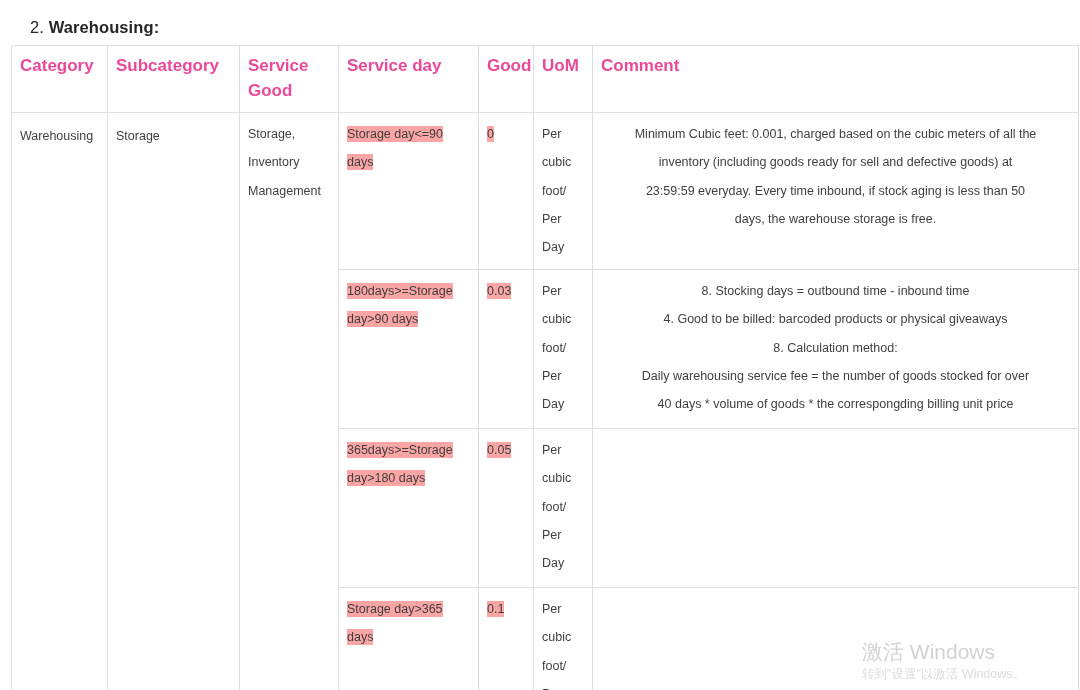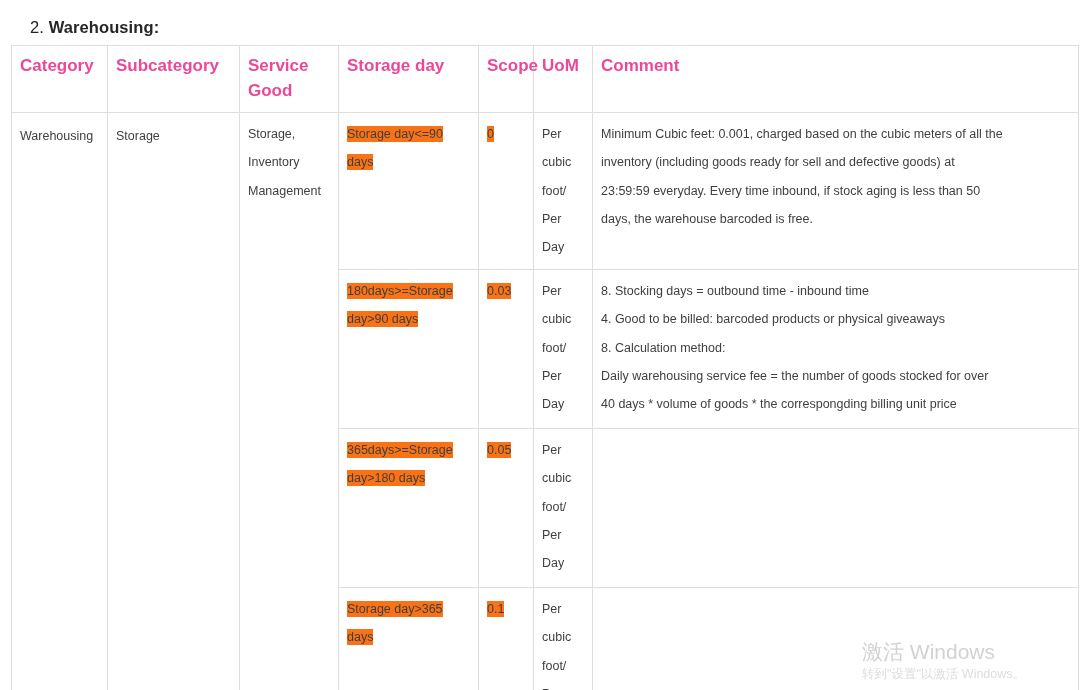--- a/index.html
+++ b/index.html
@@ -91,30 +91,31 @@
     padding-top: 7px;
   }
 
   .row-r1 td { height: 142px; }
   .row-r2 td { height: 144px; }
   .row-r3 td { height: 144px; }
   .row-r4 td { height: 140px; }
 
   
   .hl {
-    background: #f97316;
+    background: #fca5a5;
     box-decoration-break: clone;
     -webkit-box-decoration-break: clone;
     padding: 1px 0 1px 0;
   }
 
   .uom-stack span { display: block; }
 
   .comment-block p {
     margin: 0;
+    text-align: center;
   }
 
   
   .activation-watermark {
     position: absolute;
     right: -6px;
     bottom: 8px;
     width: 230px;
     text-align: center;
     color: #d2d2d2;
@@ -157,22 +158,22 @@
       <col class="c-storageday">
       <col class="c-rate">
       <col class="c-uom">
       <col class="c-comment">
     </colgroup>
     <thead>
       <tr>
         <th>Category</th>
         <th>Subcategory</th>
         <th>Service Good</th>
-        <th>Storage day</th>
-        <th>Scope</th>
+        <th>Service day</th>
+        <th>Good</th>
         <th>UoM</th>
         <th>Comment</th>
       </tr>
     </thead>
     <tbody>
       <tr class="row-r1">
         <td class="cell-category" rowspan="4">Warehousing</td>
         <td class="cell-subcategory" rowspan="4">Storage</td>
         <td class="cell-scope" rowspan="4">Storage, Inventory Management</td>
         <td><span class="hl">Storage day&lt;=90 days</span></td>
@@ -181,21 +182,21 @@
           <span>Per</span>
           <span>cubic</span>
           <span>foot/</span>
           <span>Per</span>
           <span>Day</span>
         </td>
         <td class="comment-block">
           <p>Minimum Cubic feet: 0.001, charged based on the cubic meters of all the</p>
           <p>inventory (including goods ready for sell and defective goods) at</p>
           <p>23:59:59 everyday. Every time inbound, if stock aging is less than 50</p>
-          <p>days, the warehouse barcoded is free.</p>
+          <p>days, the warehouse storage is free.</p>
         </td>
       </tr>
 
       <tr class="row-r2">
         <td><span class="hl">180days&gt;=Storage day&gt;90 days</span></td>
         <td><span class="hl">0.03</span></td>
         <td class="uom-stack">
           <span>Per</span>
           <span>cubic</span>
           <span>foot/</span>

